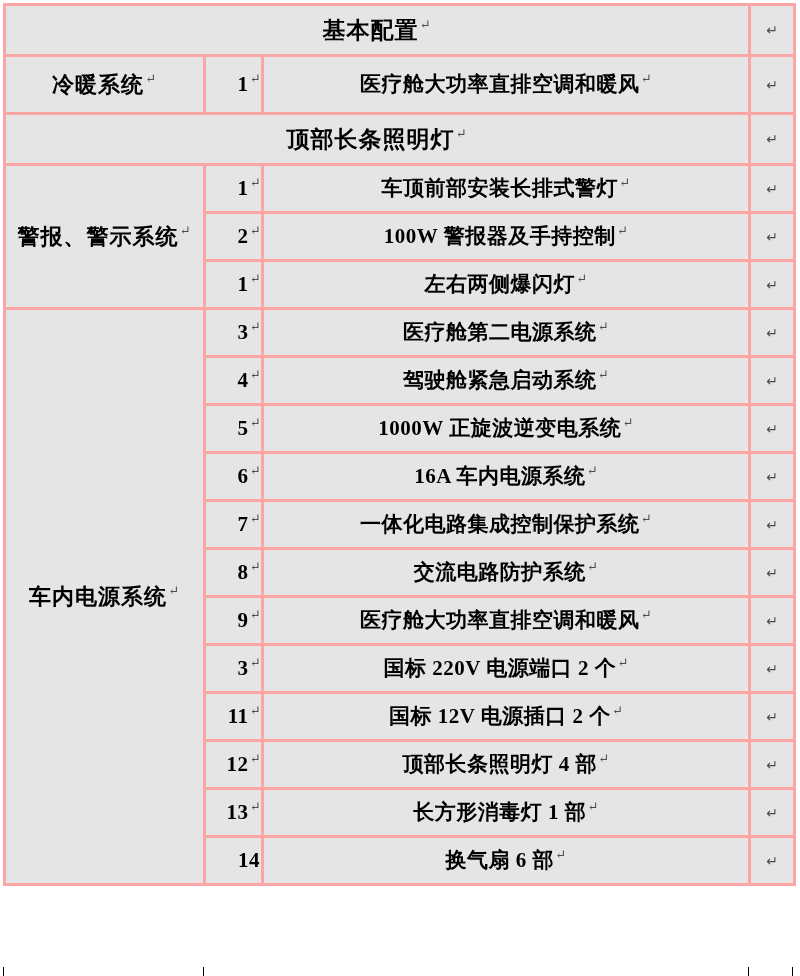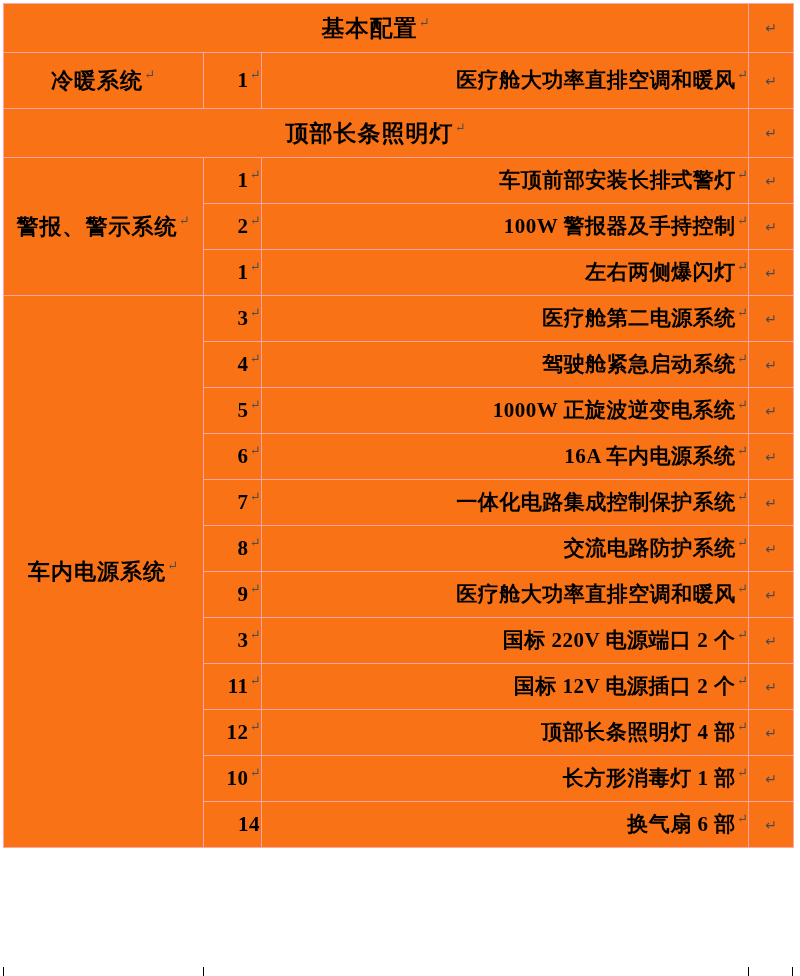--- a/index.html
+++ b/index.html
@@ -20,24 +20,24 @@
     height: 976px;
     box-sizing: border-box;
   }
   table.doc-table {
     border-collapse: collapse;
     table-layout: fixed;
     width: 790px;
     margin: 3px 0 0 3px;
   }
   table.doc-table td {
-    border: 1px solid #fca5a5;
+    border: 3px solid #fca5a5;
     padding: 0;
     vertical-align: middle;
-    background: #f97316;
+    background: #e5e5e5;
   }
   
   col.c-label  { width: 200px; }
   col.c-num    { width: 58px;  }
   col.c-text   { width: 487px; }
   col.c-mark   { width: 45px;  }
 
   .cell {
     box-sizing: border-box;
     padding: 6px 8px;
@@ -61,21 +61,21 @@
     letter-spacing: 1px;
     padding: 6px 4px;
   }
   .num-cell {
     text-align: right;
     padding-right: 6px;
     font-size: 21px;
     font-weight: bold;
   }
   .text-cell {
-    text-align: right;
+    text-align: center;
     font-size: 21px;
     font-weight: bold;
     padding-left: 10px;
     margin-left: 38px;
   }
   .mark-cell {
     text-align: center;
     vertical-align: middle;
     background: #ffffff;
   }
@@ -208,21 +208,21 @@
         <td class="cell num-cell row-h-3"><span>11</span><span class="mark-inline">↵</span></td>
         <td class="cell text-cell row-h-3"><span>国标 12V 电源插口 2 个</span><span class="mark-inline">↵</span></td>
         <td class="mark-cell row-h-3"><span class="pilcrow">↵</span></td>
       </tr>
       <tr>
         <td class="cell num-cell row-h-3"><span>12</span><span class="mark-inline">↵</span></td>
         <td class="cell text-cell row-h-3"><span>顶部长条照明灯 4 部</span><span class="mark-inline">↵</span></td>
         <td class="mark-cell row-h-3"><span class="pilcrow">↵</span></td>
       </tr>
       <tr>
-        <td class="cell num-cell row-h-3"><span>10</span><span class="mark-inline">↵</span></td>
+        <td class="cell num-cell row-h-3"><span>13</span><span class="mark-inline">↵</span></td>
         <td class="cell text-cell row-h-3"><span>长方形消毒灯 1 部</span><span class="mark-inline">↵</span></td>
         <td class="mark-cell row-h-3"><span class="pilcrow">↵</span></td>
       </tr>
       <tr>
         <td class="cell num-cell row-h-3"><span>14</span><span class="mark-inline"></span></td>
         <td class="cell text-cell row-h-3"><span>换气扇 6 部</span><span class="mark-inline">↵</span></td>
         <td class="mark-cell row-h-3"><span class="pilcrow">↵</span></td>
       </tr>
 
     </tbody>

